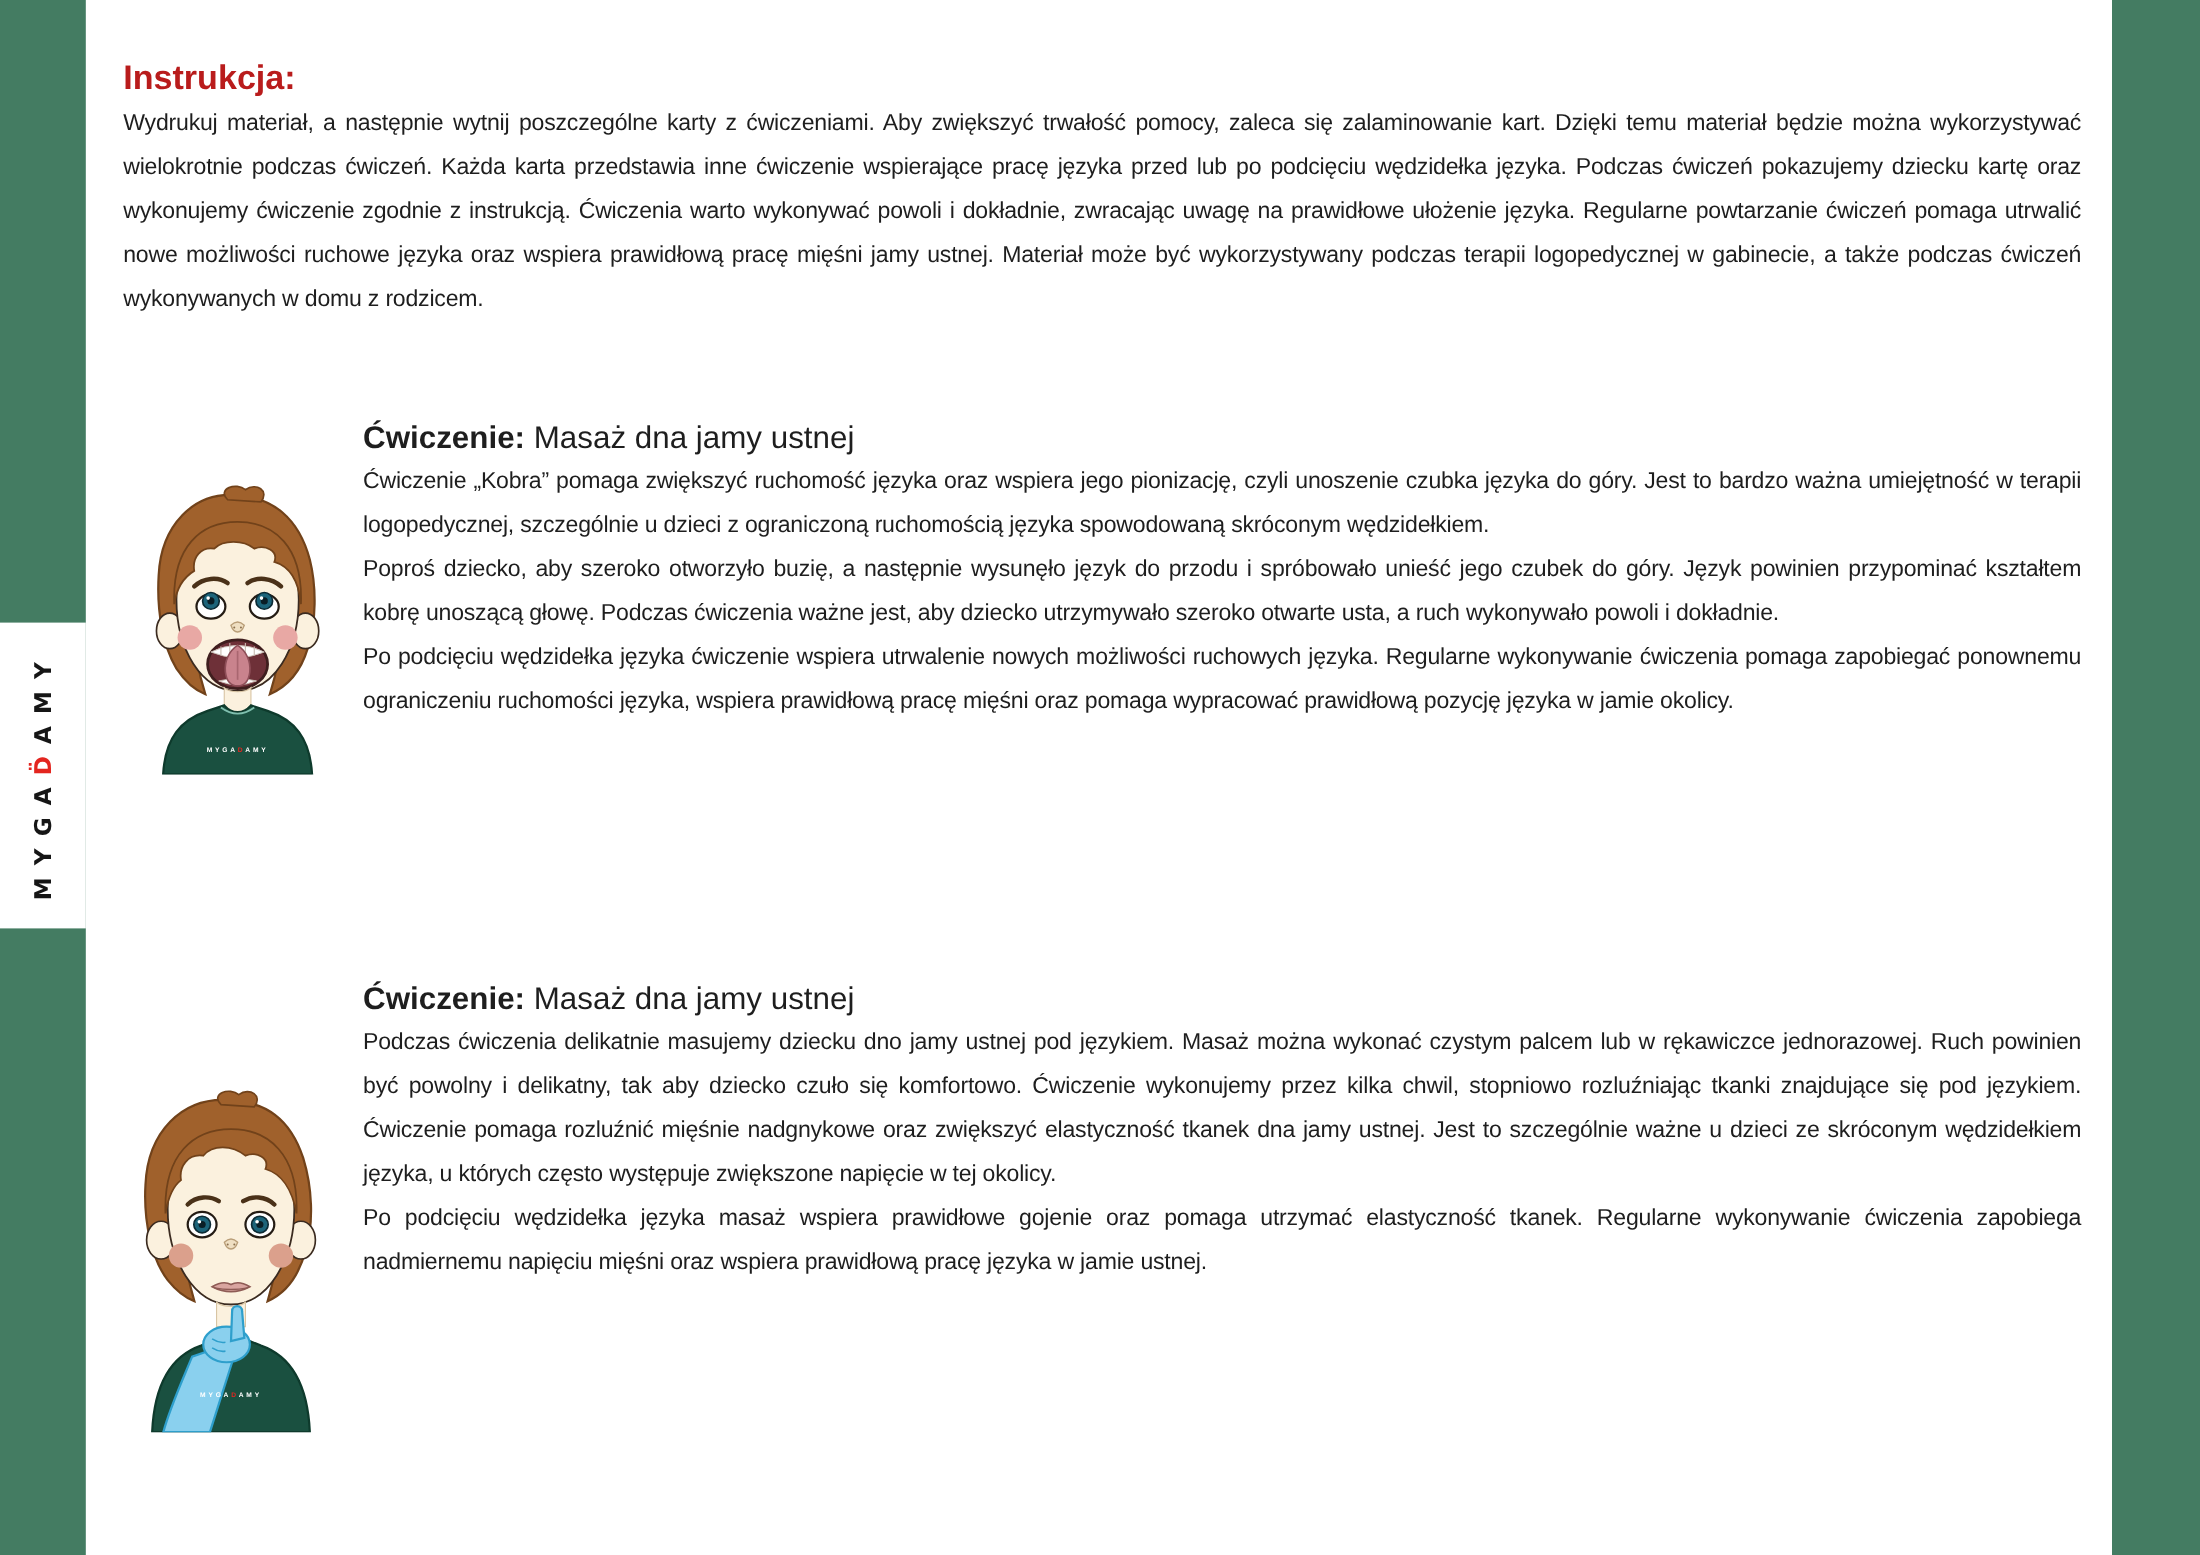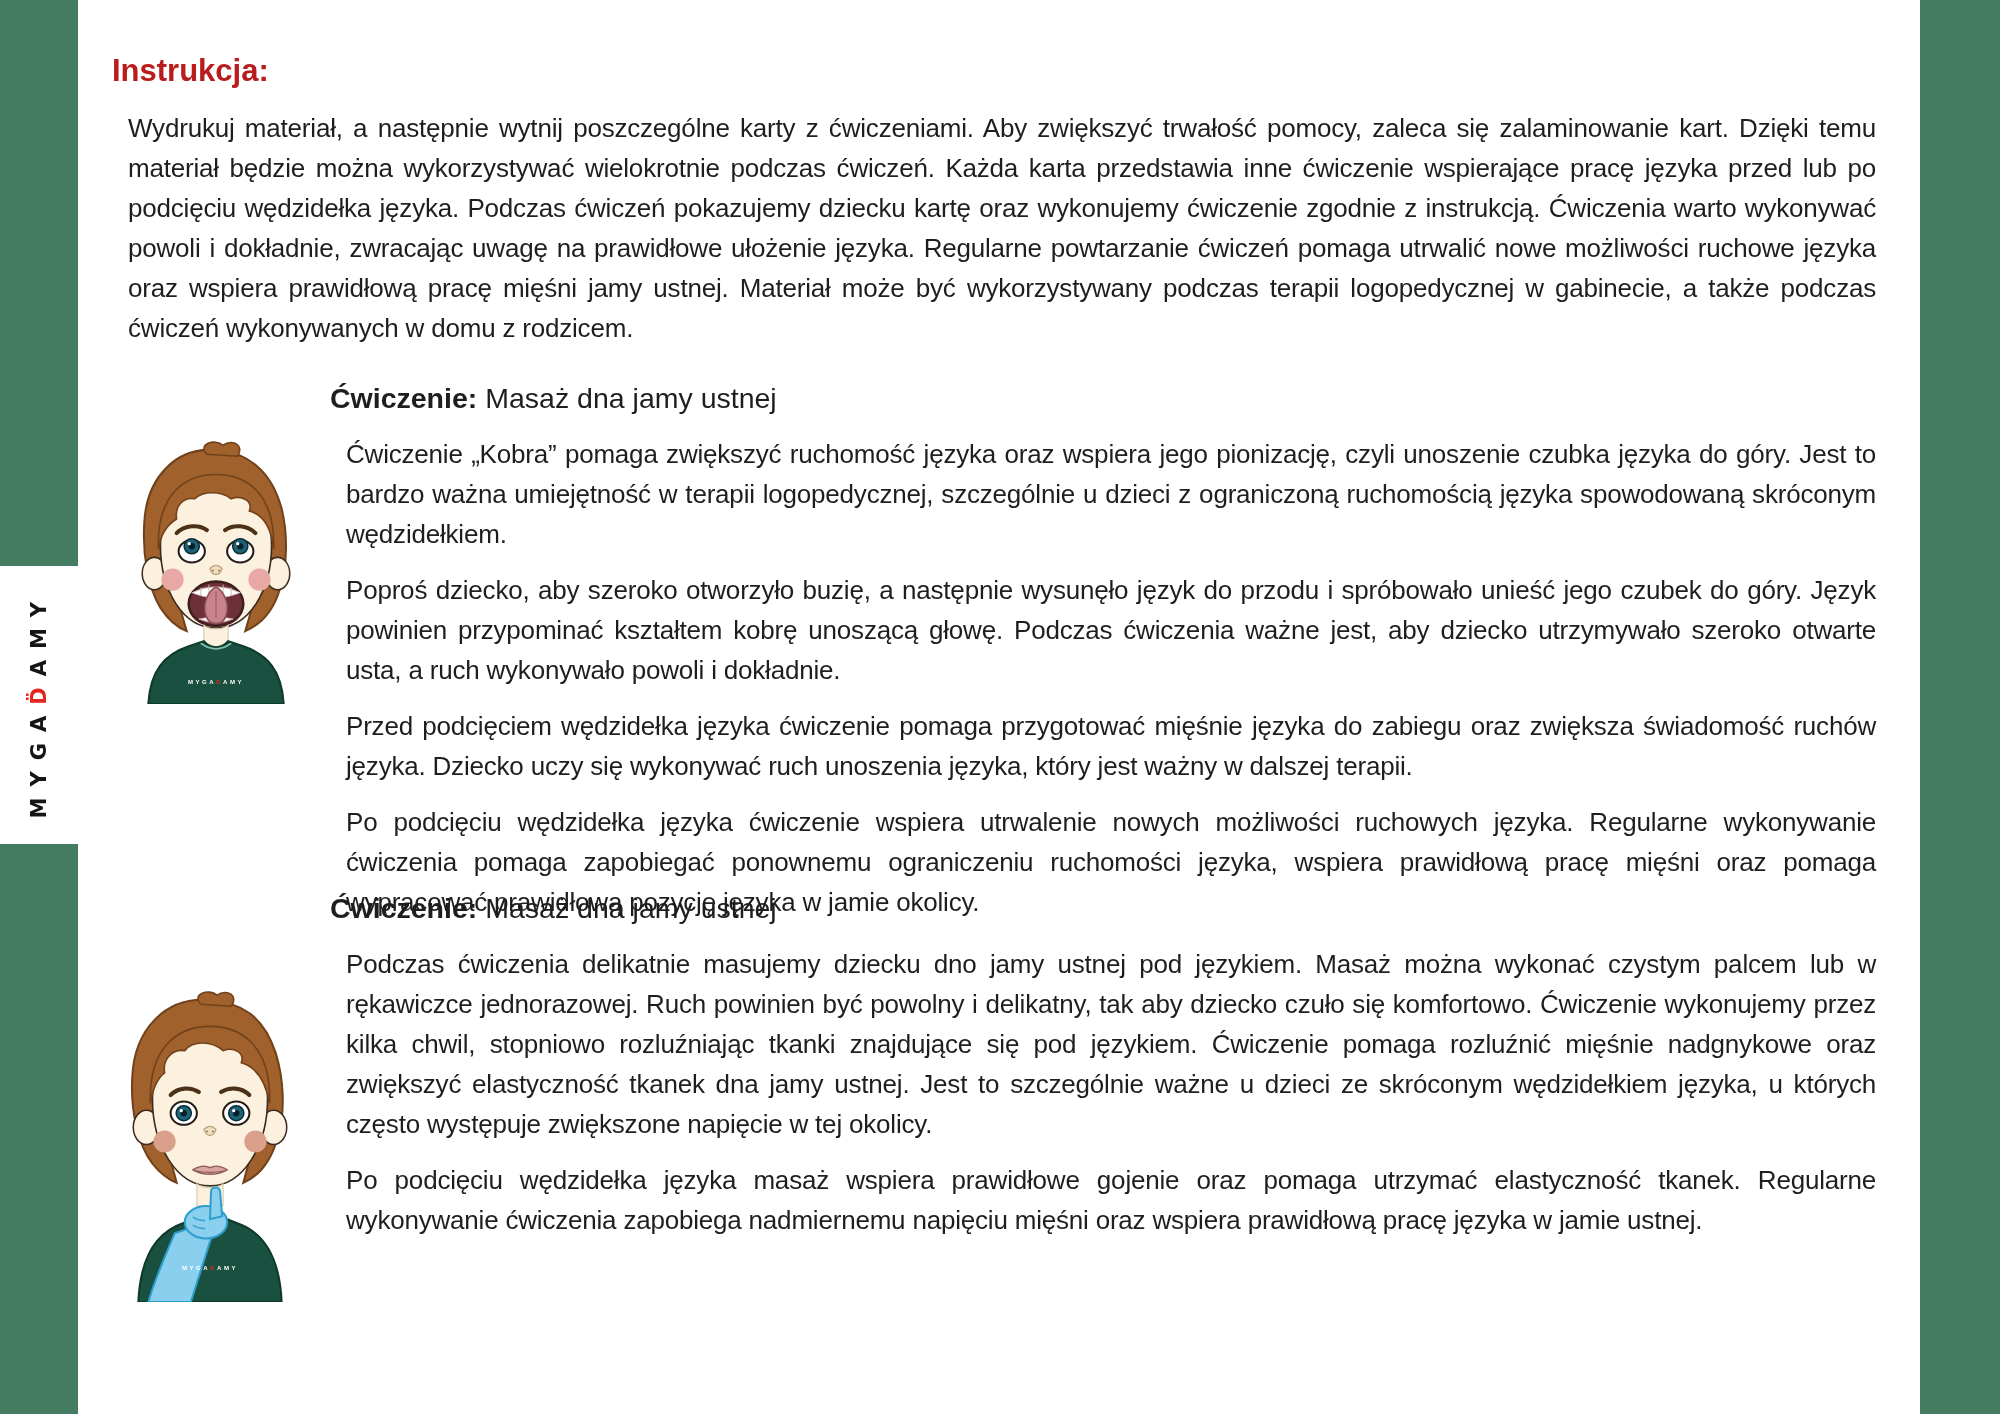--- a/index.html
+++ b/index.html
@@ -33,22 +33,22 @@
     color:#151515;
     white-space:nowrap;
   }
   .logo-d{color:var(--logo-red);font-weight:700;}
 
   .intro{position:absolute;left:112px;top:50px;width:1780px;}
   .doc-heading{
     font-size:31px;font-weight:700;line-height:42px;margin:0;color:#b91c1c;
   }
   .body-text{
-    font-size:26px;line-height:40px;letter-spacing:-0.2px;
-    margin:16px;color:var(--ink);
+    font-size:21px;line-height:40px;letter-spacing:-0.2px;
+    margin:0;color:var(--ink);
   }
   .just{text-align:justify;}
 
   .exercise{position:absolute;left:112px;width:1780px;}
   .ex1{top:378px;}
   .ex2{top:888px;}
   .ex-text{margin-left:218px;}
   .ex-title{font-size:28.5px;line-height:40px;margin:0;}
   .ex-title .lbl{font-weight:700;margin-top:28px;}
 
@@ -128,21 +128,20 @@
           <path d="M28,265 C30,232 44,216 68,208 L83,203 C90,211 100,211 107,203 L122,208 C146,216 160,232 162,265 Z" fill="#1A5040" stroke="#0E3A2C" stroke-width="2"></path>
           <path d="M80,205 Q95,216 110,205" stroke="#7FBFAE" fill="none" stroke-width="1.6"></path>
           <text x="95" y="245" text-anchor="middle" font-size="6" letter-spacing="2.5" font-weight="bold" font-family="Liberation Sans, sans-serif"><tspan fill="#ffffff">MYGA</tspan><tspan fill="#E3251F">D</tspan><tspan fill="#ffffff">AMY</tspan></text>
         </g>
       </svg>
     </div>
     <div class="ex-text">
       <p class="ex-title"><span class="lbl">Ćwiczenie:</span> <span>Masaż dna jamy ustnej</span></p>
       <p class="body-text just">Ćwiczenie „Kobra” pomaga zwiększyć ruchomość języka oraz wspiera jego pionizację, czyli unoszenie czubka języka do góry. Jest to bardzo ważna umiejętność w terapii logopedycznej, szczególnie u dzieci z ograniczoną ruchomością języka spowodowaną skróconym wędzidełkiem.</p>
       <p class="body-text just">Poproś dziecko, aby szeroko otworzyło buzię, a następnie wysunęło język do przodu i spróbowało unieść jego czubek do góry. Język powinien przypominać kształtem kobrę unoszącą głowę. Podczas ćwiczenia ważne jest, aby dziecko utrzymywało szeroko otwarte usta, a ruch wykonywało powoli i dokładnie.</p>
-      <p class="body-text just">Przed podcięciem wędzidełka języka ćwiczenie pomaga przygotować mięśnie języka do zabiegu oraz zwiększa świadomość ruchów języka. Dziecko uczy się wykonywać ruch unoszenia języka, który jest ważny w dalszej terapii.</p>
       <p class="body-text just">Po podcięciu wędzidełka języka ćwiczenie wspiera utrwalenie nowych możliwości ruchowych języka. Regularne wykonywanie ćwiczenia pomaga zapobiegać ponownemu ograniczeniu ruchomości języka, wspiera prawidłową pracę mięśni oraz pomaga wypracować prawidłową pozycję języka w jamie okolicy.</p>
     </div>
   </section>
 
   <section class="exercise ex2">
     <div class="illu illu2">
       <svg viewBox="0 0 210 315" xmlns="http://www.w3.org/2000/svg">
         <g>
           <path d="M105,16 C60,12 30,46 28,92 C26,126 34,160 48,178 C56,188 64,194 72,197 C64,170 60,140 64,116 C78,94 132,94 146,116 C150,140 146,170 138,197 C154,190 166,174 172,152 C180,126 178,94 170,68 C158,32 136,18 105,16 Z" fill="#A0612C" stroke="#71421A" stroke-width="2"></path>
           <path d="M96,20 C86,10 104,4 112,11 C122,4 134,12 126,22 Z" fill="#A0612C" stroke="#71421A" stroke-width="1.5"></path>

